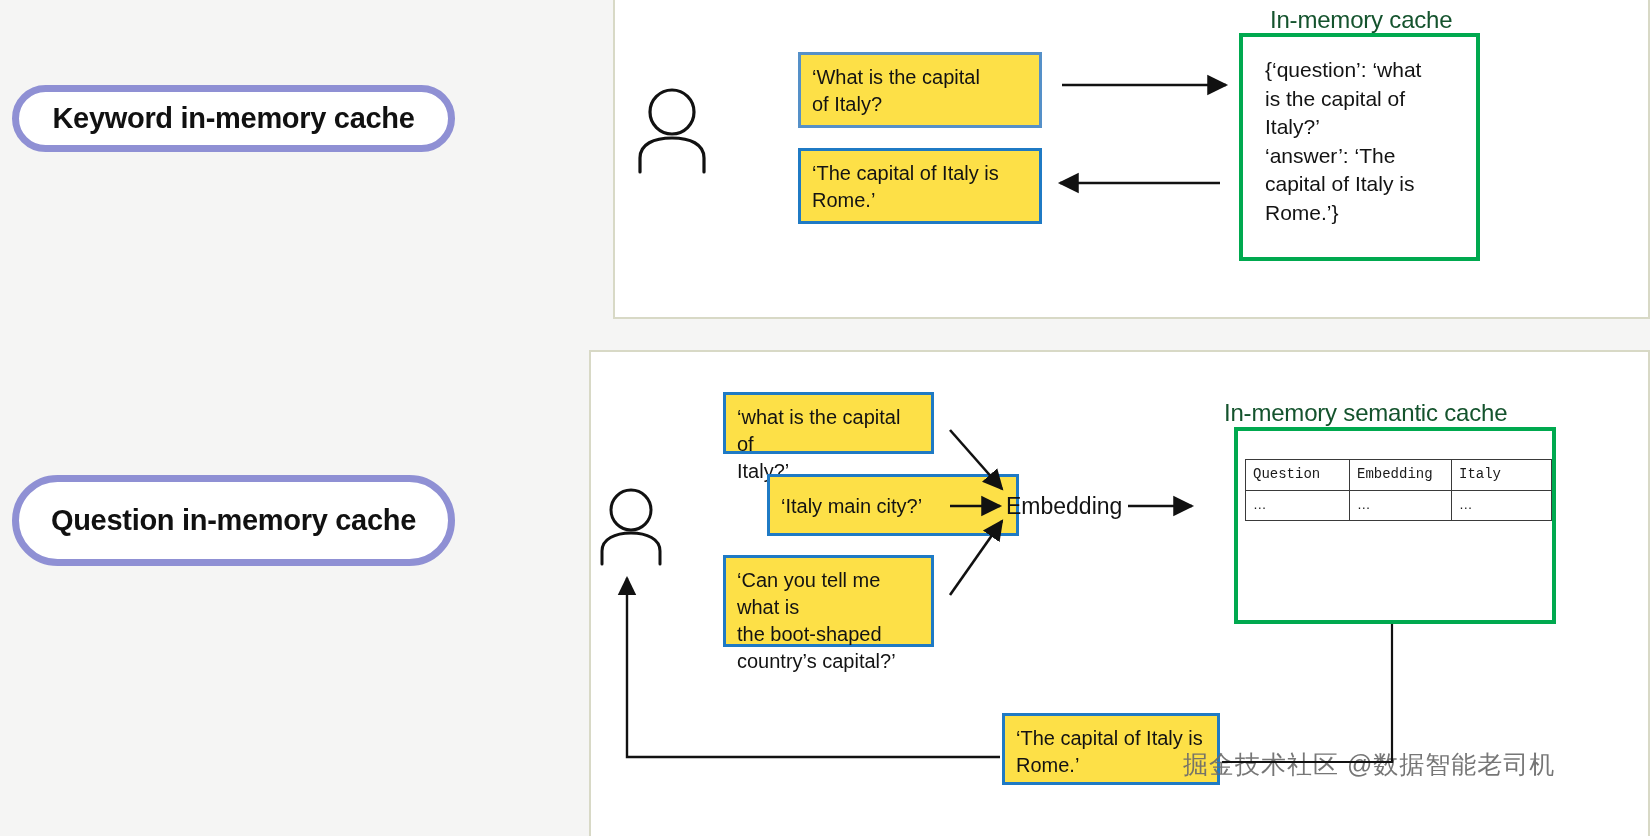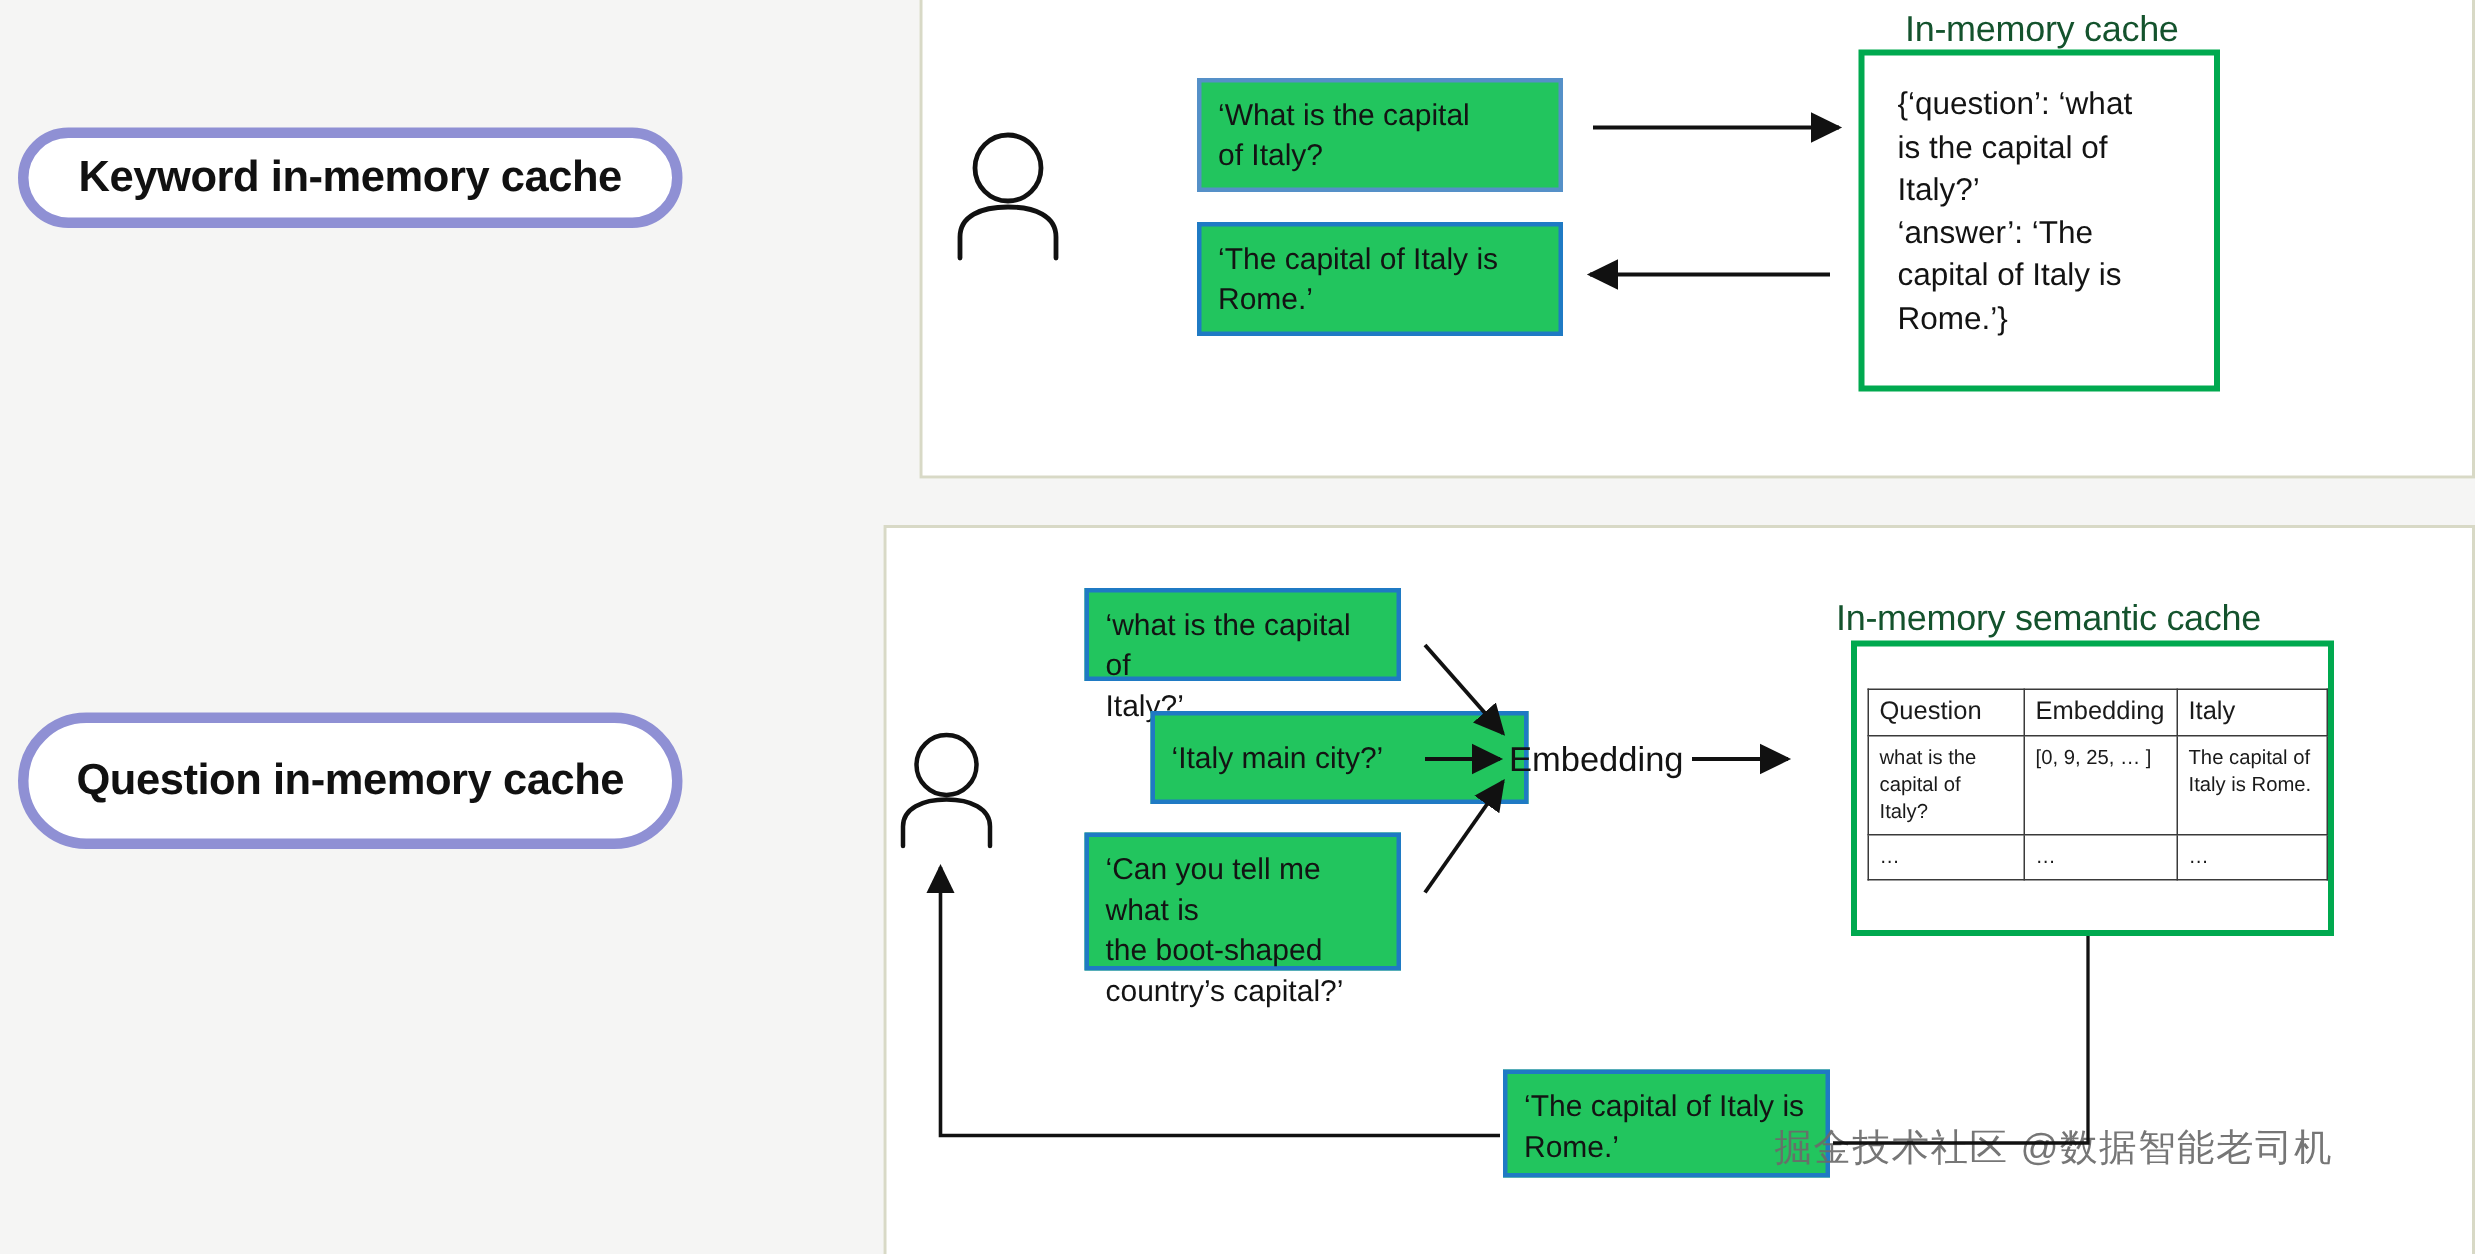--- a/index.html
+++ b/index.html
@@ -40,21 +40,21 @@
     background: #ffffff;
     border: 2px solid #d8d9c6;
   }
   #panel-keyword  { left: 613px; top: -24px; width: 1037px; height: 343px; }
   #panel-semantic { left: 589px; top: 350px; width: 1061px; height: 500px; }
 
   
   .bluebox {
     position: absolute;
     box-sizing: border-box;
-    background: #22c55e;
+    background: #fde047;
     border: 3px solid #1f7ac4;
     color: #131313;
     font-size: 20px;
     line-height: 27px;
     padding: 9px 11px 6px 11px;
     white-space: pre-line;
   }
   .bluebox.softblue { border-color: #5590c8; }
 
   
@@ -101,21 +101,21 @@
   table.cache-table td {
     border: 1.5px solid #3a3a3a;
     font-weight: normal;
     text-align: left;
     vertical-align: top;
     color: #1a1a1a;
     font-size: 13.5px;
     line-height: 18px;
     padding: 5px 7px 6px 7px;
   }
-  table.cache-table th { font-size: 17px; padding-bottom: 7px; }
+  table.cache-table th { font-size: 14px; padding-bottom: 7px; font-family: Liberation Mono, monospace; }
   col.c-q { width: 104px; }
   col.c-e { width: 102px; }
   col.c-a { width: 100px; }
 
   
   svg.arrows {
     position: absolute;
     left: 0; top: 0;
     width: 1650px; height: 836px;
     pointer-events: none;
@@ -198,28 +198,20 @@
     </colgroup>
   <thead>
     <tr>
       <th>Question</th>
       <th>Embedding</th>
       <th>Italy</th>
     </tr>
   </thead>
   <tbody>
     <tr>
-      <td style="white-space:pre-line;">what is the
-capital of
-Italy?</td>
-      <td style="white-space:pre-line;">[0, 9, 25, … ]</td>
-      <td style="white-space:pre-line;">The capital of
-Italy is Rome.</td>
-    </tr>
-    <tr>
       <td>…</td>
       <td>…</td>
       <td>…</td>
     </tr>
   </tbody>
 </table>
 
 <div class="bluebox" style="left:1002px; top:713px; width:218px; height:72px;">‘The capital of Italy is
 Rome.’</div>
 

